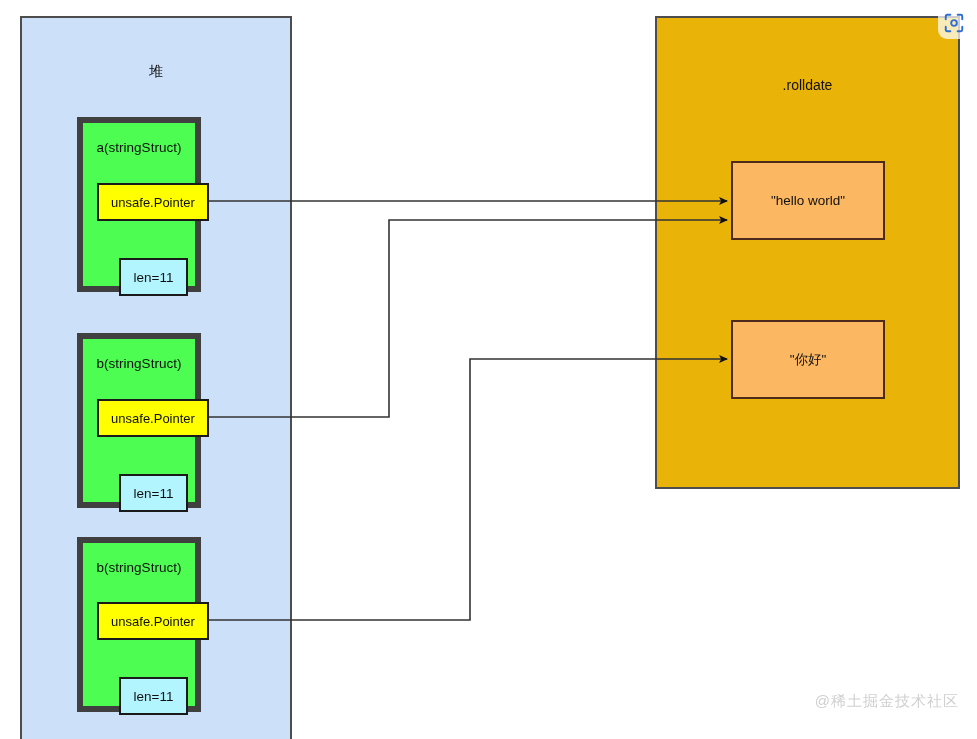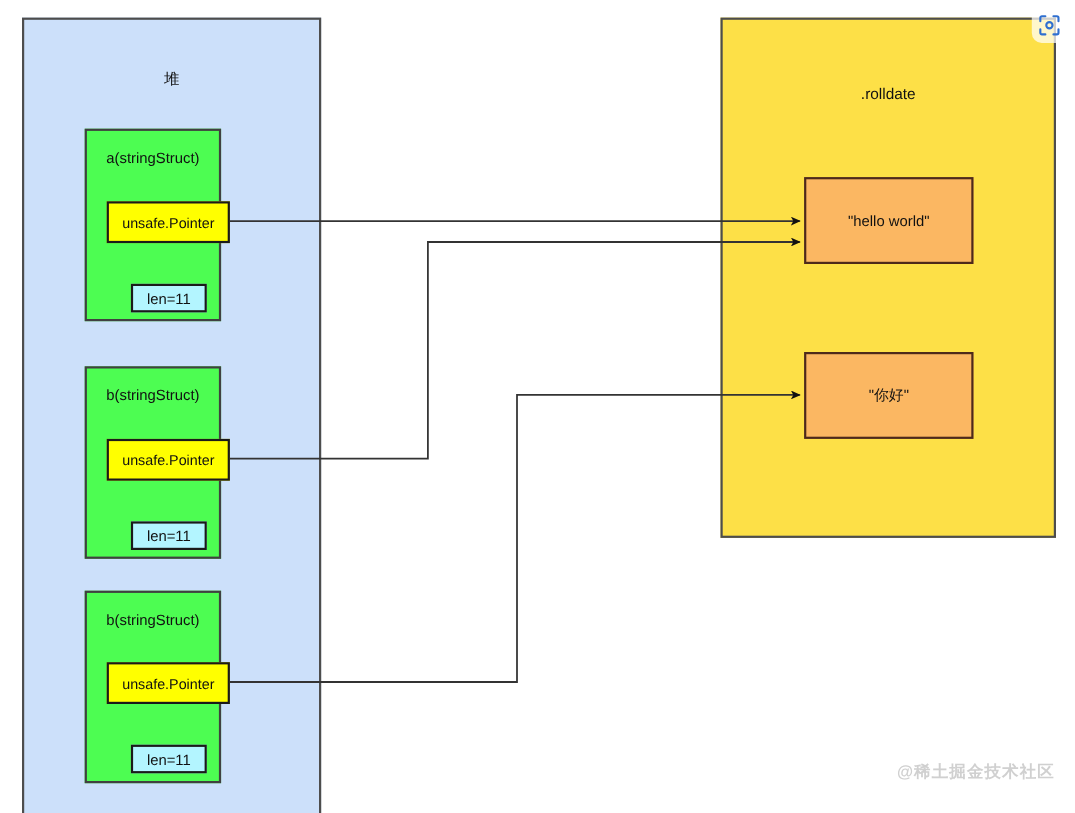--- a/index.html
+++ b/index.html
@@ -25,38 +25,38 @@
     top: 16px;
     width: 272px;
     height: 740px;
     background: #cce0fa;
   }
   .panel-roll {
     left: 655px;
     top: 16px;
     width: 305px;
     height: 473px;
-    background: #fde047;
+    background: #eab308;
   }
   .panel-title {
     position: absolute;
     left: 0;
     right: 0;
     text-align: center;
     font-size: 14px;
     color: #111111;
     line-height: 1;
   }
   .heap-title { top: 46px; }
   .roll-title { top: 60px; }
 
   .struct-box {
     position: absolute;
     background: #4dfd52;
-    border: 2px solid #404040;
+    border: 6px solid #404040;
     box-sizing: border-box;
     left: 77px;
     width: 124px;
   }
   .struct-label {
     position: absolute;
     left: 0;
     right: 0;
     top: 18px;
     text-align: center;
@@ -75,21 +75,21 @@
     display: flex;
     align-items: center;
     justify-content: center;
     font-size: 13px;
     color: #111111;
   }
   .len-box {
     position: absolute;
     left: 119px;
     width: 69px;
-    height: 26px;
+    height: 38px;
     background: #b3f5ff;
     border: 2px solid #1a1a1a;
     box-sizing: border-box;
     display: flex;
     align-items: center;
     justify-content: center;
     font-size: 13.5px;
     color: #111111;
   }
 
@@ -117,21 +117,20 @@
   }
 
   .watermark {
     position: absolute;
     right: 18px;
     bottom: 28px;
     font-size: 15px;
     color: #d0d0d0;
     letter-spacing: 1px;
     user-select: none;
-    font-weight: bold;
   }
 
   .capture-btn {
     position: absolute;
     right: 7px;
     top: 7px;
     width: 32px;
     height: 32px;
     border-radius: 9px;
     background: rgba(255,255,255,0.72);

